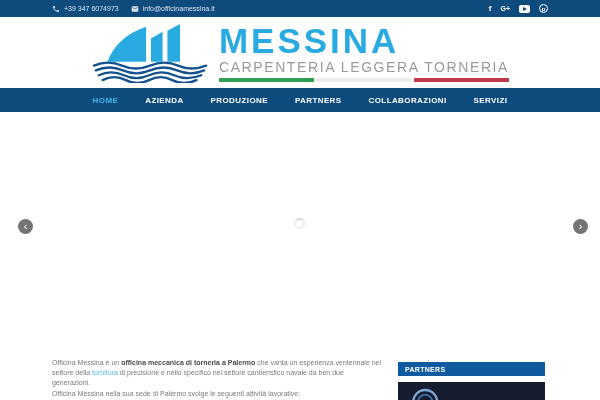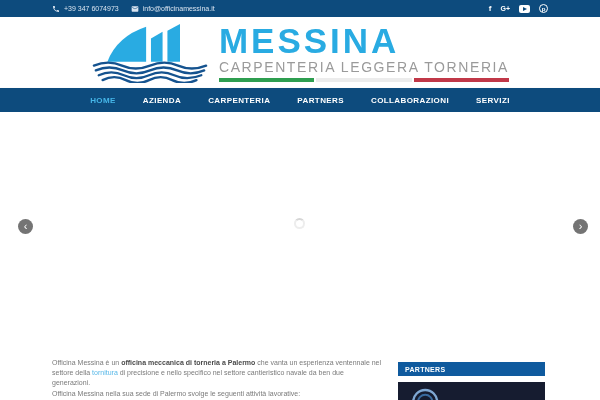--- a/index.html
+++ b/index.html
@@ -125,21 +125,21 @@
       <span class="seg-green"></span>
         <span class="seg-white"></span>
         <span class="seg-red"></span>
     </span>
   </div>
 </div>
 
 <div class="nav">
   <a class="active">HOME</a>
   <a>AZIENDA</a>
-  <a>CARPENTERIA</a>
+  <a>PRODUZIONE</a>
   <a>PARTNERS</a>
   <a>COLLABORAZIONI</a>
   <a>SERVIZI</a>
 </div>
 
 <div class="slider">
   <div class="arrow prev">
     <span>‹</span>
   </div>
   <div class="arrow next">

